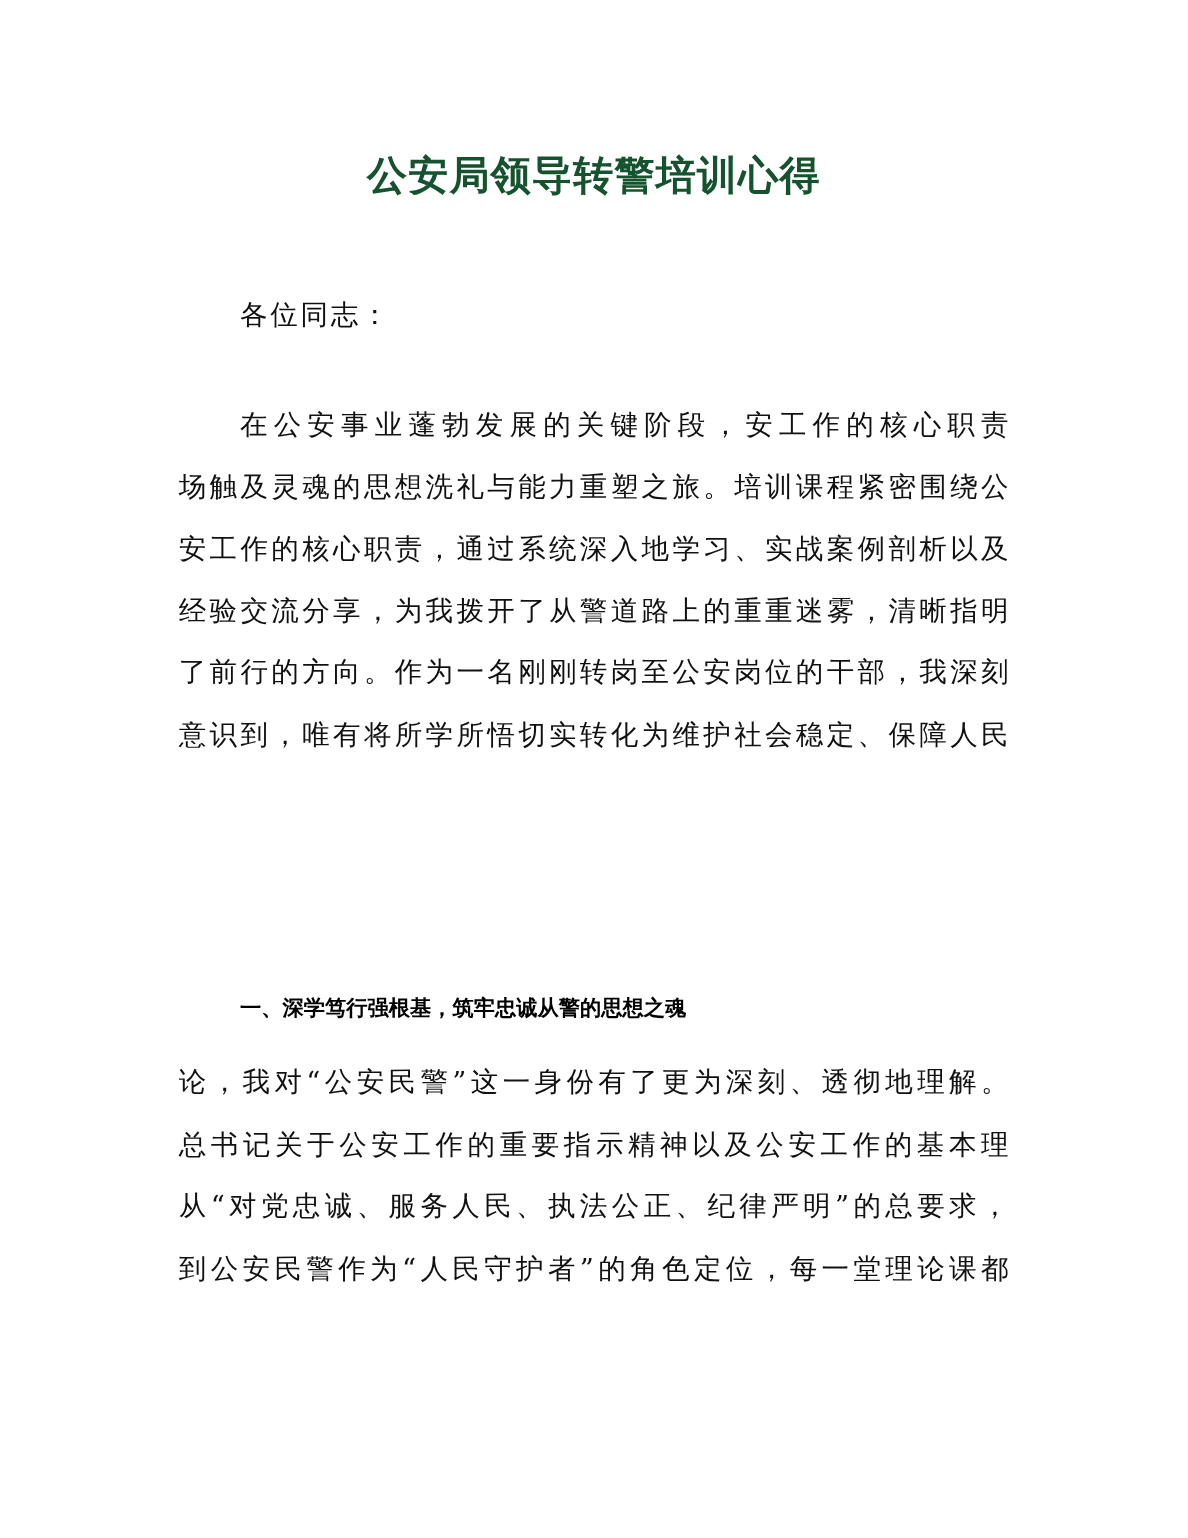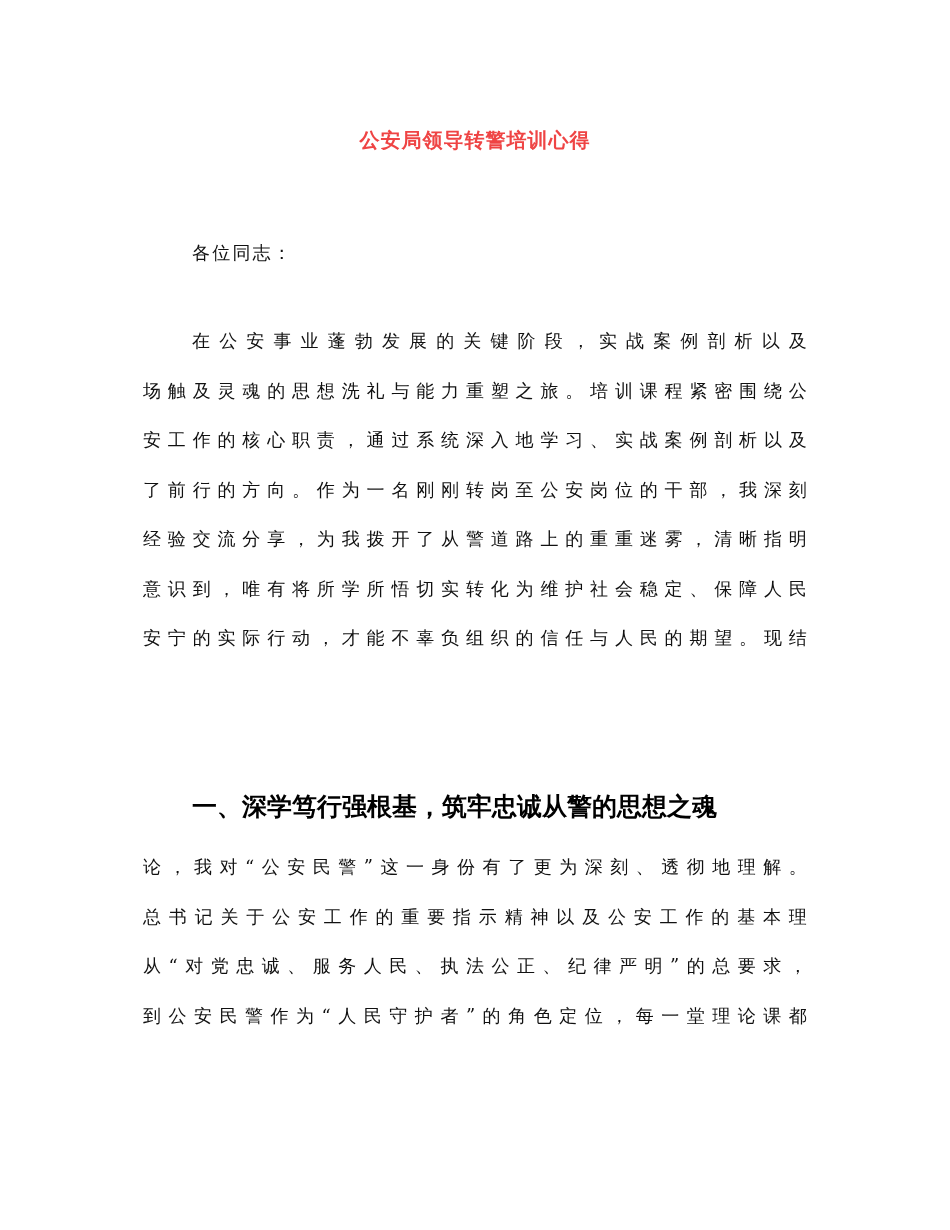--- a/index.html
+++ b/index.html
@@ -2,66 +2,65 @@
 <html><head>
   <meta charset="utf-8">
   <style>
     html, body { margin: 0; padding: 0; background: #ffffff; }
     body { width: 950px; height: 1230px; position: relative; overflow: hidden; }
     .page { position: absolute; left: 0; top: 0; width: 950px; height: 1230px; background: #fff; }
     .title {
       position: absolute; left: 0; width: 950px; top: 118px;
       text-align: center;
       font-family: "DejaVu Sans", "Liberation Sans", sans-serif;
-      font-weight: bold; font-size: 20px; color: #ef4444; letter-spacing: 1px;
+      font-weight: bold; font-size: 32px; color: #14532d; letter-spacing: 1px;
       line-height: 44px;
     }
     .body-text {
       position: absolute; left: 143px; width: 666px;
       font-family: "DejaVu Serif", "Liberation Serif", serif;
-      font-size: 18px; color: #111;
+      font-size: 22px; color: #111;
       line-height: 49.5px;
       text-align: justify;
       text-justify: inter-character;
       letter-spacing: 2.2px;
       word-break: break-all;
     }
     .greeting { top: 228px; }
     .para1 { top: 316px; }
     .heading1 {
       position: absolute; left: 192px; top: 787px;
       font-family: "DejaVu Sans", "Liberation Sans", sans-serif;
-      font-weight: bold; font-size: 25px; color: #000; line-height: 40px;
+      font-weight: bold; font-size: 17px; color: #000; line-height: 40px;
     }
     .para2 { top: 842px; }
     .indent { text-indent: 49px; }
     .bold-lead {
       font-family: "DejaVu Sans", "Liberation Sans", sans-serif;
       font-weight: bold; letter-spacing: 0.5px; color: #000;
     }
     .line { display: block; white-space: nowrap; text-align-last: justify; }
     .line.last { text-align-last: left; }
   </style>
 </head>
 <body>
 
 <div class="page">
 
   <div class="title">公安局领导转警培训心得</div>
 
   <div class="body-text greeting indent">各位同志：</div>
 
   <div class="body-text para1">
-    <span class="line indent">在公安事业蓬勃发展的关键阶段，实战案例剖析以及</span>
+    <span class="line indent">在公安事业蓬勃发展的关键阶段，安工作的核心职责</span>
     <span class="line">场触及灵魂的思想洗礼与能力重塑之旅。培训课程紧密围绕公</span>
     <span class="line">安工作的核心职责，通过系统深入地学习、实战案例剖析以及</span>
+    <span class="line">经验交流分享，为我拨开了从警道路上的重重迷雾，清晰指明</span>
     <span class="line">了前行的方向。作为一名刚刚转岗至公安岗位的干部，我深刻</span>
-    <span class="line">经验交流分享，为我拨开了从警道路上的重重迷雾，清晰指明</span>
     <span class="line">意识到，唯有将所学所悟切实转化为维护社会稳定、保障人民</span>
-    <span class="line">安宁的实际行动，才能不辜负组织的信任与人民的期望。现结</span>
   </div>
 
   <div class="heading1">一、深学笃行强根基，筑牢忠诚从警的思想之魂</div>
 
   <div class="body-text para2">
     <span class="line">论，我对“公安民警”这一身份有了更为深刻、透彻地理解。</span>
     <span class="line">总书记关于公安工作的重要指示精神以及公安工作的基本理</span>
     <span class="line">从“对党忠诚、服务人民、执法公正、纪律严明”的总要求，</span>
     <span class="line">到公安民警作为“人民守护者”的角色定位，每一堂理论课都</span>
   </div>

